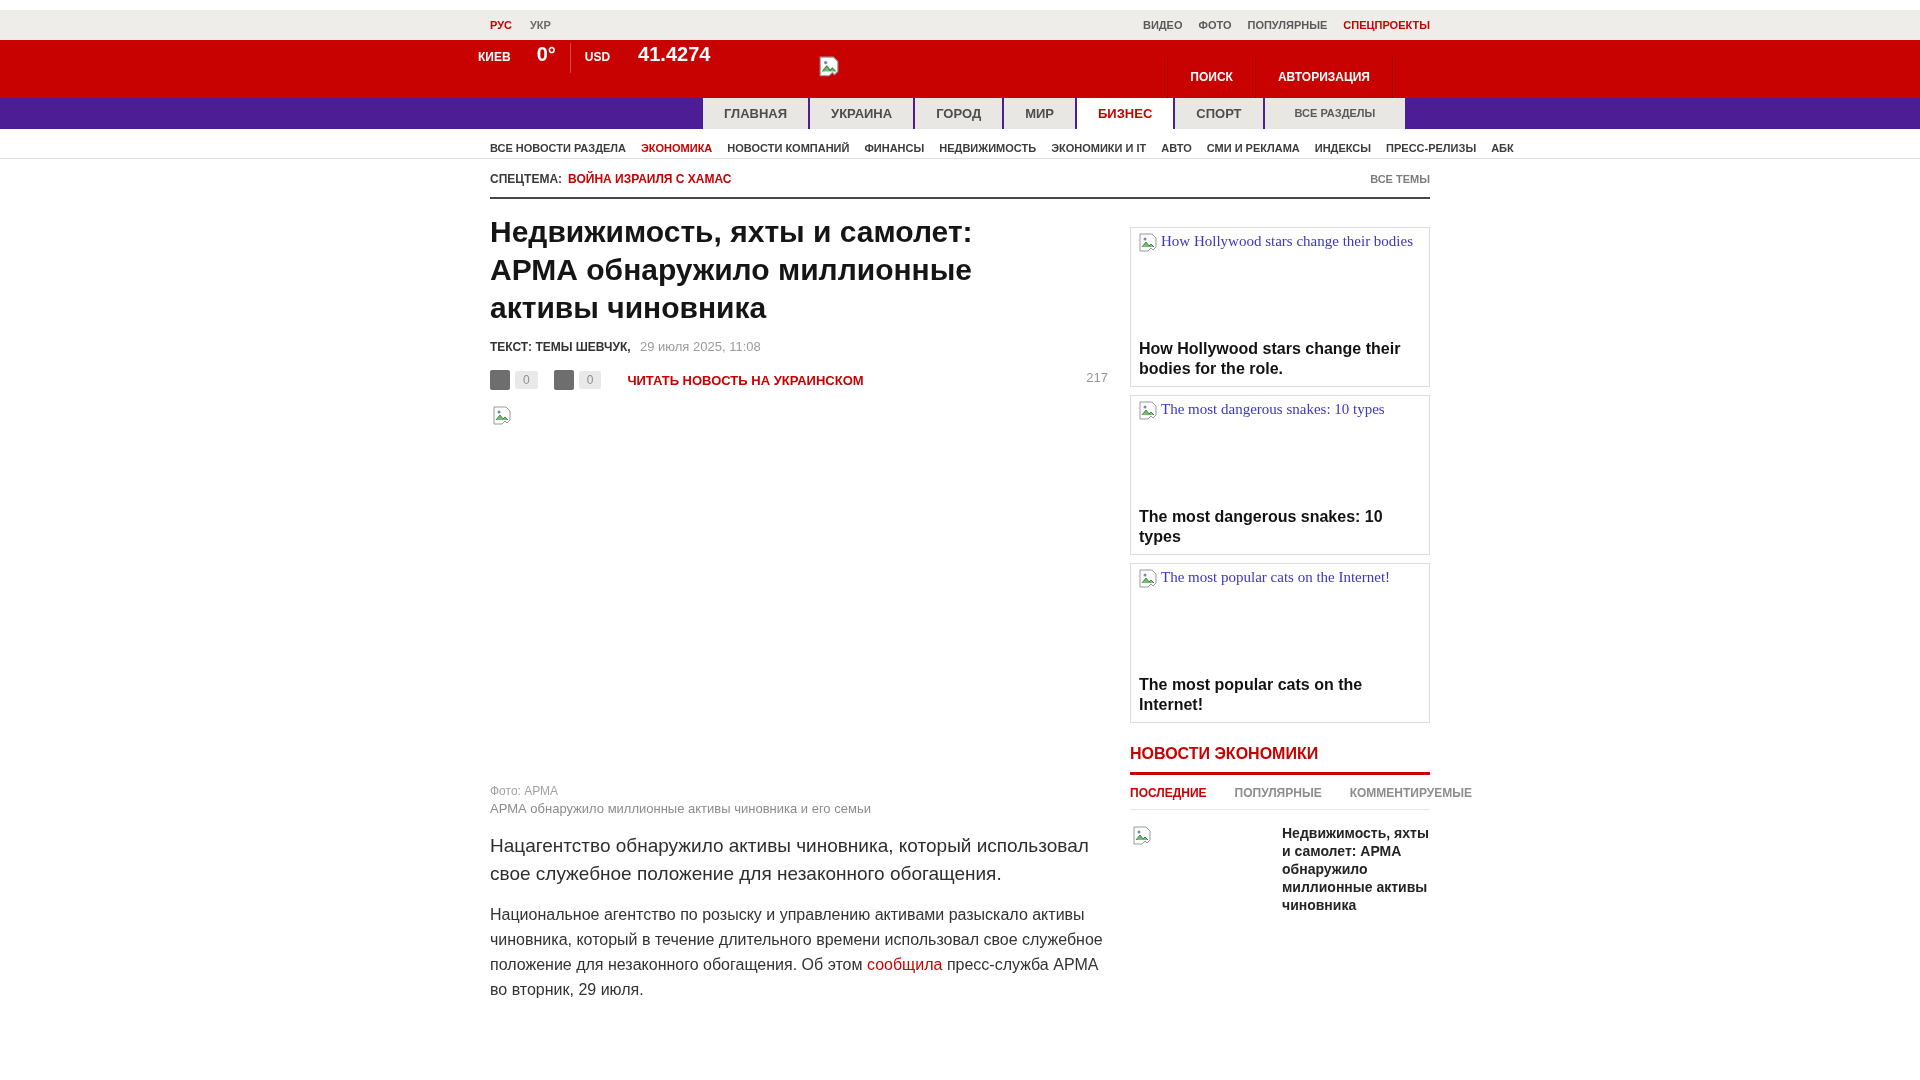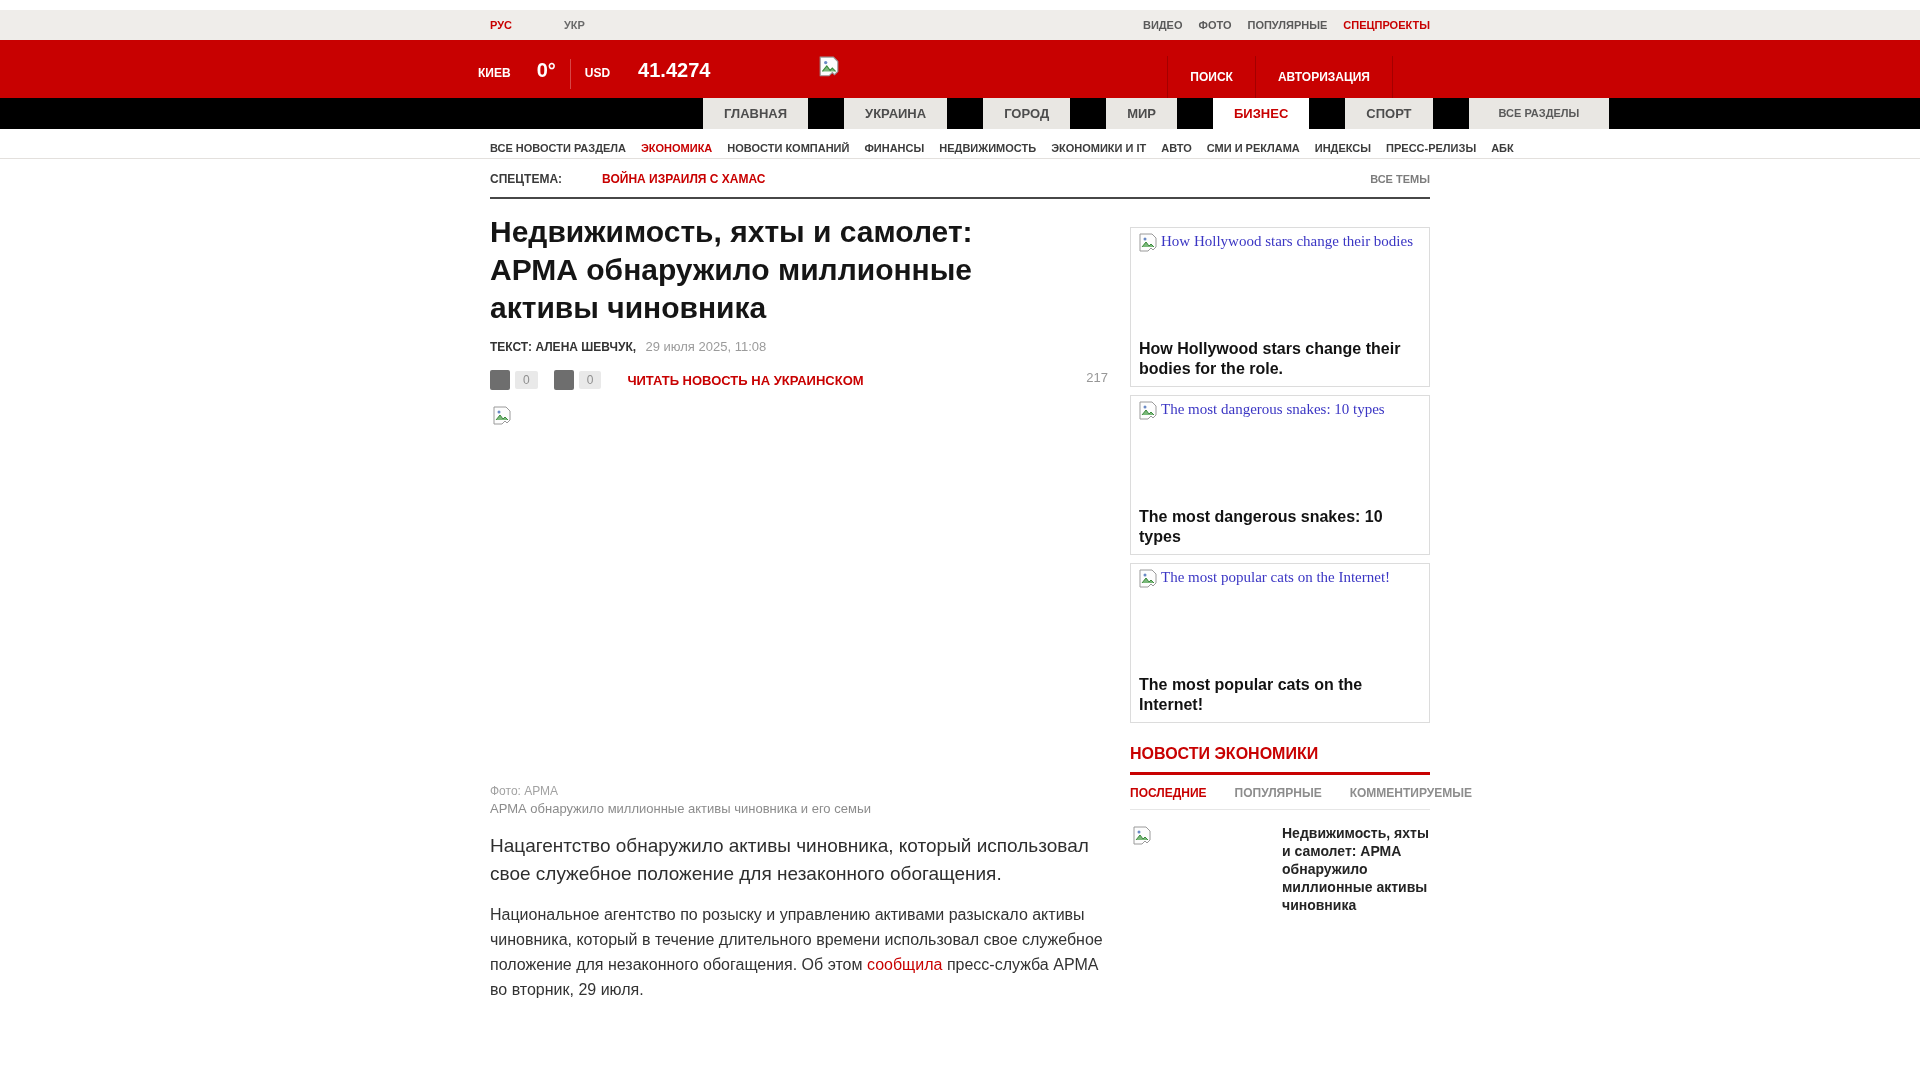--- a/index.html
+++ b/index.html
@@ -1,43 +1,43 @@
 <!DOCTYPE html>
 <html><head>
 <meta charset="utf-8">
 <style>
   * { margin:0; padding:0; box-sizing:border-box; }
   html,body { width:1920px; height:1080px; background:#fff; font-family:"Liberation Sans",sans-serif; color:#333; overflow:hidden; }
-  .inner { width:940px; margin:0 auto; position:relative;gap:34px; }
+  .inner { width:940px; margin:0 auto; position:relative; }
 
   
   .topbar { background:#efedea; height:30px; margin-top:10px; }
   .topbar .inner { display:flex; align-items:center; height:30px; font-size:11px; font-weight:bold; }
   .lang { margin-right:18px; color:#6a6a6a; cursor:pointer; }
   .lang.active { color:#c80101; }
   .topbar-right { margin-left:auto; display:flex; gap:16px; color:#5a5a5a; }
   .topbar-right span { cursor:pointer; }
   .topbar-right .hot { color:#c80101; }
 
   
   .masthead { background:#c80101; height:58px; }
   .masthead .inner { height:58px; }
-  .mh-left { position:absolute; left:-12px; bottom:9px; display:flex; align-items:baseline; color:#fff; }
+  .mh-left { position:absolute; left:-12px; bottom:25px; display:flex; align-items:baseline; color:#fff; }
   .mh-city { font-size:12px; font-weight:bold; }
   .mh-temp { font-size:20px; font-weight:bold; margin-left:26px; }
   .mh-sep { width:1px; height:30px; background:rgba(255,255,255,.28); align-self:center; margin:0 14px; }
   .mh-cur-label { font-size:12px; font-weight:bold; }
   .mh-cur-value { font-size:20px; font-weight:bold; margin-left:28px; }
   .mh-logo { position:absolute; left:328px; top:16px; }
   .mh-menu { position:absolute; right:37px; bottom:0; display:flex; }
   .mh-menu-item { height:42px; line-height:42px; padding:0 22px; color:#fff; font-size:12px; font-weight:bold; border-left:1px solid rgba(0,0,0,.18); cursor:pointer; }
   .mh-menu-item:last-child { border-right:1px solid rgba(0,0,0,.18); }
 
   
-  .nav-row { background:#000000; }
+  .nav-row { background:#4c1d95; }
   .nav-row .inner { display:flex; padding-left:213px; }
   .nav-item { background:#e9e7e3; color:#4d4d4d; font-size:13px; font-weight:bold; height:31px; line-height:31px; padding:0 21px; margin-right:2px; cursor:pointer; white-space:nowrap; }
   .nav-item.active { background:#fff; color:#c80101; }
   .nav-item.all { font-size:11px; color:#5a5a5a; padding:0 30px; }
 
   
   .subnav { border-bottom:1px solid #e3e0dd; }
   .subnav .inner { display:flex; gap:15px; align-items:center; height:29px; font-size:11px; font-weight:bold; color:#3c3c3c; white-space:nowrap; }
   .subnav span { cursor:pointer;margin-top:8px; }
   .subnav .active { color:#c80101; }
@@ -168,21 +168,21 @@
   </div>
 </div>
 <div class="content-rule"></div>
 
 <div class="main">
 
   <div class="article">
     <h1 class="a-title">Недвижимость, яхты и самолет: АРМА обнаружило миллионные активы чиновника</h1>
     <div class="a-byline">
       <span>ТЕКСТ:</span>
-      <span>АЛЕНА ШЕВЧУК,</span>
+      <span>ТЕМЫ ШЕВЧУК,</span>
       <span class="a-date">29 июля 2025, 11:08</span>
     </div>
     <div class="a-sharerow">
       <span class="share-widget">
         <span class="share-btn"></span>
         <span class="share-count">0</span>
       </span>
       <span class="share-widget">
         <span class="share-btn"></span>
         <span class="share-count">0</span>

